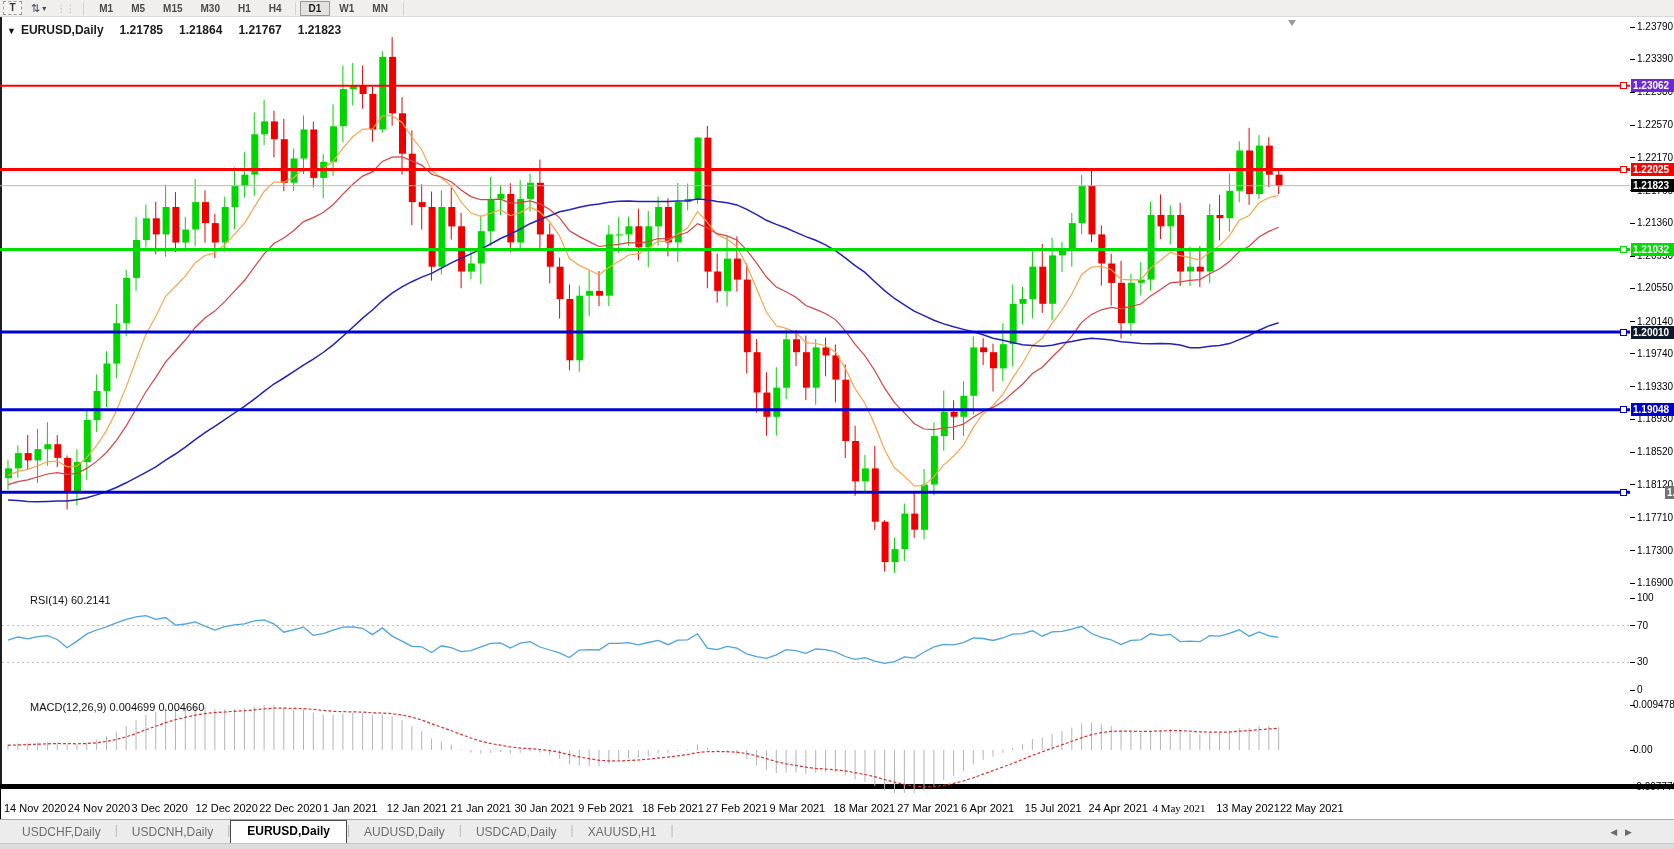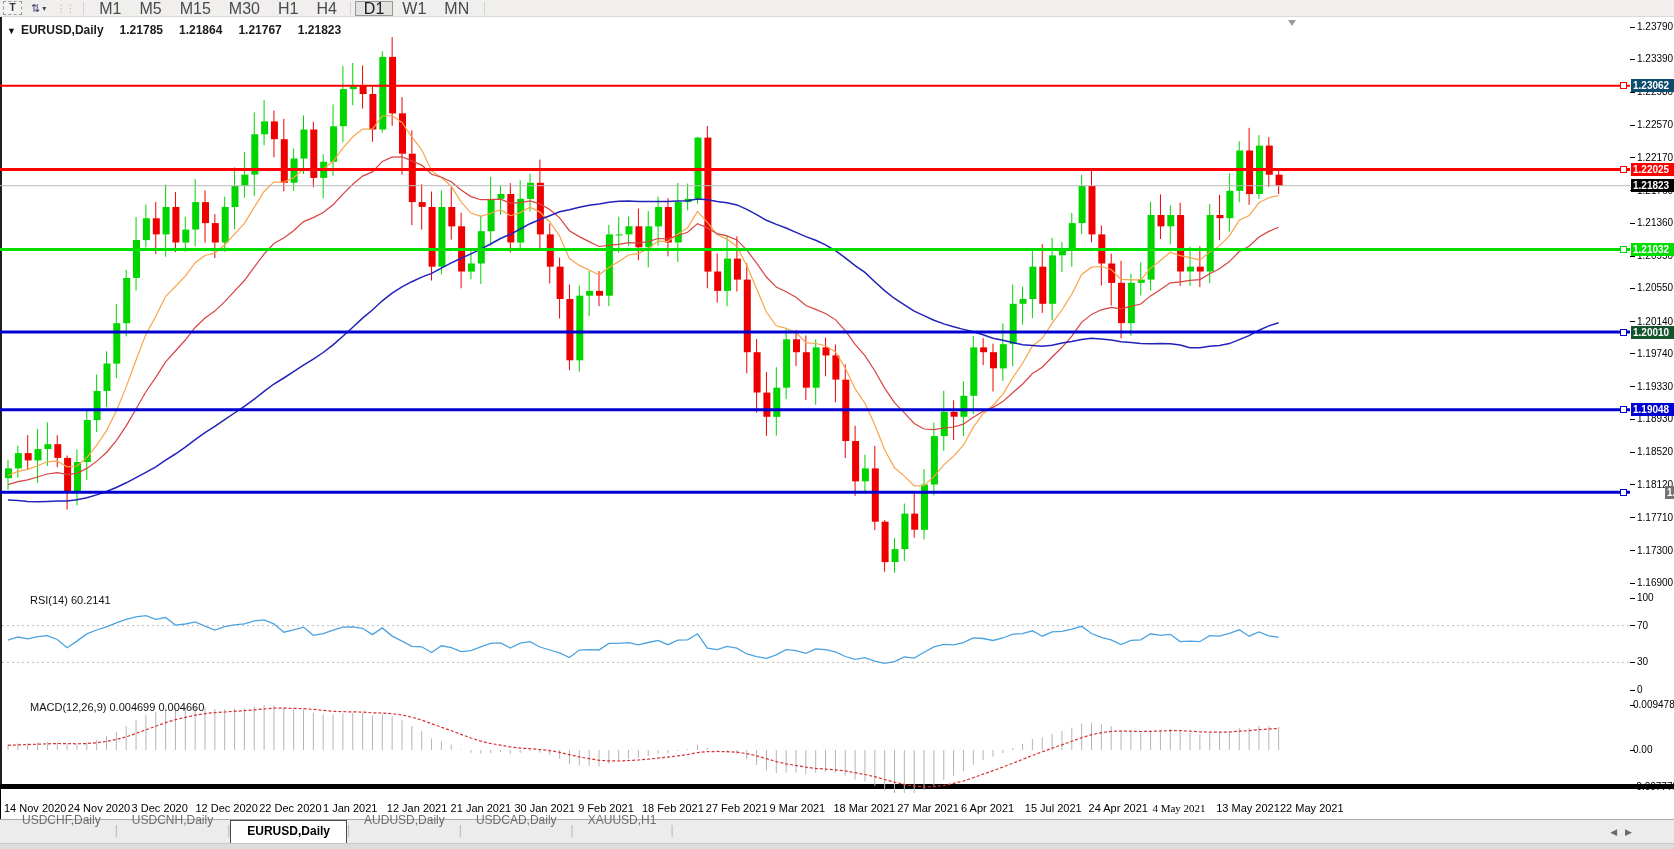--- a/index.html
+++ b/index.html
@@ -9,39 +9,39 @@
   .toolbar{position:absolute;left:0;top:0;width:1674px;height:17px;background:#f0efee;
            border-bottom:1px solid #d9d9d9;display:flex;align-items:center;gap:2px;padding-left:3px;box-sizing:border-box;}
   .tool-t{width:19px;height:14px;border:1px dashed #9a9a9a;background:#f4f3f2;color:#333;
           font-size:10px;font-weight:bold;line-height:12px;text-align:center;padding:0;margin-right:4px;}
   .tb-icon{display:flex;align-items:center;height:15px;padding:0 3px;color:#3a3f66;font-size:11px;cursor:default;}
   .tb-icon .caret{font-size:8px;color:#444;margin-left:2px;}
   .tb-grip{color:#b5b5b5;font-size:10px;letter-spacing:-1px;margin:0 3px 0 5px;}
   .tb-sep{width:1px;height:13px;background:#d2d2d2;margin:0 4px;}
   .tf-group{display:flex;align-items:center;height:17px;}
   .tf-btn{height:15px;padding:0 8px;border:1px solid transparent;background:transparent;color:#4a4a4a;
-          font-family:"Liberation Sans",sans-serif;font-size:16px;font-weight:normal;line-height:13px;cursor:default;}
+          font-family:"Liberation Sans",sans-serif;font-size:10px;font-weight:bold;line-height:13px;cursor:default;}
   .tf-btn.active{background:#e4e2e1;border:1px solid #989898;color:#1a1a1a;}
   .chart-title{position:absolute;left:7px;top:23px;font-size:12px;color:#1b1b1b;font-weight:bold;z-index:6;}
   .chart-title .dd{font-size:9px;margin-right:5px;color:#111;}
   .chart-title .num{margin-left:16px;}
   .ind-label{position:absolute;left:6px;font-size:11px;color:#111;z-index:6;padding-left:24px;}
   .axis-label{position:absolute;left:1637px;font-size:10px;color:#000;height:12px;line-height:12px;white-space:nowrap;z-index:3;}
   .axis-dash{position:absolute;left:1630px;width:5px;height:1px;background:#000;z-index:3;}
   .price-box{position:absolute;left:1631px;width:41px;height:13px;line-height:13px;font-size:10px;font-weight:bold;
              color:#fff;padding-left:2px;z-index:5;white-space:nowrap;}
   .anchor-sq{position:absolute;width:5px;height:5px;background:#fff;border:1px solid #000;z-index:4;}
   .date-label{position:absolute;top:802px;font-size:11px;color:#000;white-space:nowrap;z-index:3;}
   .shift-marker{position:absolute;width:0;height:0;border-left:4px solid transparent;border-right:4px solid transparent;
                 border-top:6px solid #999;z-index:2;}
   
   .tabbar{position:absolute;left:0;top:819px;width:1674px;height:24px;background:#ececec;border-top:1px solid #ababab;
           display:flex;align-items:flex-end;box-sizing:border-box;}
   .tabs{display:flex;align-items:flex-end;margin-left:8px;height:24px;}
-  .tab{padding:3px 14px 16px 14px;font-size:12px;color:#6d6d6d;cursor:default;white-space:nowrap;}
+  .tab{padding:3px 14px 4px 14px;font-size:12px;color:#6d6d6d;cursor:default;white-space:nowrap;}
   .tab.active{background:#fff;border:1px solid #4a4a4a;border-bottom:none;color:#000;font-weight:bold;padding:3px 16px 5px 16px;}
   .tab-sep{color:#b8b8b8;font-size:12px;align-self:center;margin-bottom:2px;}
   .tab-arrows{position:absolute;right:34px;top:7px;color:#6a6a6a;font-size:9px;letter-spacing:8px;}
   .bottom-strip{position:absolute;left:0;top:843px;width:1674px;height:6px;background:#dcdcdc;border-top:1px solid #c6c6c6;}
 </style>
 </head>
 <body>
 
 <div class="toolbar">
   <button class="tool-t">T</button>
@@ -384,27 +384,27 @@
     <div class="axis-dash" style="top: 451.789px;"></div>
     <div class="axis-label" style="top: 446.289px;">1.18520</div>
     <div class="axis-dash" style="top: 484.069px;"></div>
     <div class="axis-label" style="top: 478.569px;">1.18120</div>
     <div class="axis-dash" style="top: 517.156px;"></div>
     <div class="axis-label" style="top: 511.656px;">1.17710</div>
     <div class="axis-dash" style="top: 550.243px;"></div>
     <div class="axis-label" style="top: 544.743px;">1.17300</div>
     <div class="axis-dash" style="top: 582.523px;"></div>
     <div class="axis-label" style="top: 577.023px;">1.16900</div>
-    <div class="price-box" style="top: 79.2496px; background: #0c4a6e;">1.23062</div>
+    <div class="price-box" style="top: 79.2496px; background: #6d28d9;">1.23062</div>
     <div class="anchor-sq" style="left: 1620px; top: 82.2496px; border-color: rgb(255, 0, 0);"></div>
     <div class="price-box" style="top: 162.935px; background: rgb(255, 0, 0);">1.22025</div>
     <div class="anchor-sq" style="left: 1620px; top: 165.935px; border-color: rgb(255, 0, 0);"></div>
     <div class="price-box" style="top: 243.071px; background: rgb(0, 221, 0);">1.21032</div>
     <div class="anchor-sq" style="left: 1620px; top: 246.071px; border-color: rgb(0, 221, 0);"></div>
-    <div class="price-box" style="top: 325.546px; background: #14532d;">1.20010</div>
+    <div class="price-box" style="top: 325.546px; background: #0f172a;">1.20010</div>
     <div class="anchor-sq" style="left: 1620px; top: 328.546px; border-color: rgb(0, 0, 208);"></div>
     <div class="price-box" style="top: 403.179px; background: rgb(0, 0, 208);">1.19048</div>
     <div class="anchor-sq" style="left: 1620px; top: 406.179px; border-color: rgb(0, 0, 208);"></div>
     <div class="price-box" style="top: 485.735px; background: #737373; margin-left: 34px;">1.18025</div>
     <div class="anchor-sq" style="left: 1620px; top: 488.735px; border-color: rgb(0, 0, 208);"></div>
     <div class="price-box" style="top: 179.237px; background: rgb(0, 0, 0);">1.21823</div>
     <svg width="1630" height="104" viewBox="0 0 1630 104" style="position: absolute; left: 0px; top: 591px; z-index: 1;">
       <line x1="2" y1="34.6" x2="1630" y2="34.6" stroke="#bdbdbd" stroke-width="1" stroke-dasharray="2,3"></line>
       <line x1="2" y1="71.4" x2="1630" y2="71.4" stroke="#bdbdbd" stroke-width="1" stroke-dasharray="2,3"></line>
       <polyline points="8.0,49.1 17.9,46.0 27.7,47.9 37.5,45.6 47.4,44.6 57.3,48.5 67.1,56.8 77.0,50.1 86.8,42.9 96.6,39.0 106.5,35.8 116.3,31.8 126.2,28.3 136.0,25.9 145.9,24.6 155.8,28.3 165.6,26.5 175.4,34.1 185.3,33.0 195.2,30.9 205.0,35.2 214.8,39.0 224.7,35.7 234.5,33.9 244.4,32.9 254.3,29.8 264.1,28.9 273.9,32.8 283.8,41.2 293.6,38.8 303.5,36.1 313.3,44.3 323.2,42.7 333.1,39.2 342.9,36.1 352.8,35.8 362.6,37.3 372.4,43.6 382.3,36.9 392.1,45.1 402.0,50.1 411.8,55.3 421.7,55.8 431.6,61.5 441.4,54.8 451.3,56.6 461.1,60.6 470.9,59.6 480.8,55.9 490.6,52.4 500.5,51.9 510.3,57.0 520.2,52.2 530.0,50.6 539.9,56.0 549.8,59.0 559.6,61.9 569.4,66.5 579.3,59.1 589.1,58.6 599.0,59.0 608.9,52.4 618.7,52.4 628.5,51.6 638.4,53.9 648.3,51.5 658.1,49.4 667.9,53.7 677.8,49.2 687.6,48.8 697.5,42.8 707.4,57.1 717.2,58.7 727.0,55.4 736.9,57.2 746.8,63.0 756.6,65.7 766.4,67.3 776.3,63.8 786.1,58.6 796.0,59.6 805.9,62.4 815.7,58.0 825.5,58.7 835.4,60.8 845.3,65.5 855.1,68.3 864.9,66.6 874.8,70.1 884.6,72.4 894.5,70.6 904.4,65.9 914.2,67.1 924.0,61.3 933.9,55.9 943.8,53.4 953.6,53.9 963.4,51.7 973.3,46.9 983.1,47.5 993.0,49.5 1002.8,47.0 1012.7,43.1 1022.5,42.7 1032.4,39.8 1042.3,45.2 1052.1,40.8 1062.0,40.4 1071.8,38.1 1081.6,35.3 1091.5,42.5 1101.3,46.4 1111.2,48.8 1121.0,53.6 1130.9,49.3 1140.8,48.9 1150.6,42.8 1160.5,44.3 1170.3,43.3 1180.1,50.6 1190.0,50.1 1199.8,50.7 1209.7,44.7 1219.5,45.1 1229.4,42.4 1239.3,38.8 1249.1,45.2 1259.0,40.9 1268.8,44.8 1278.6,46.3" fill="none" stroke="#4da3df" stroke-width="1.3"></polyline>

